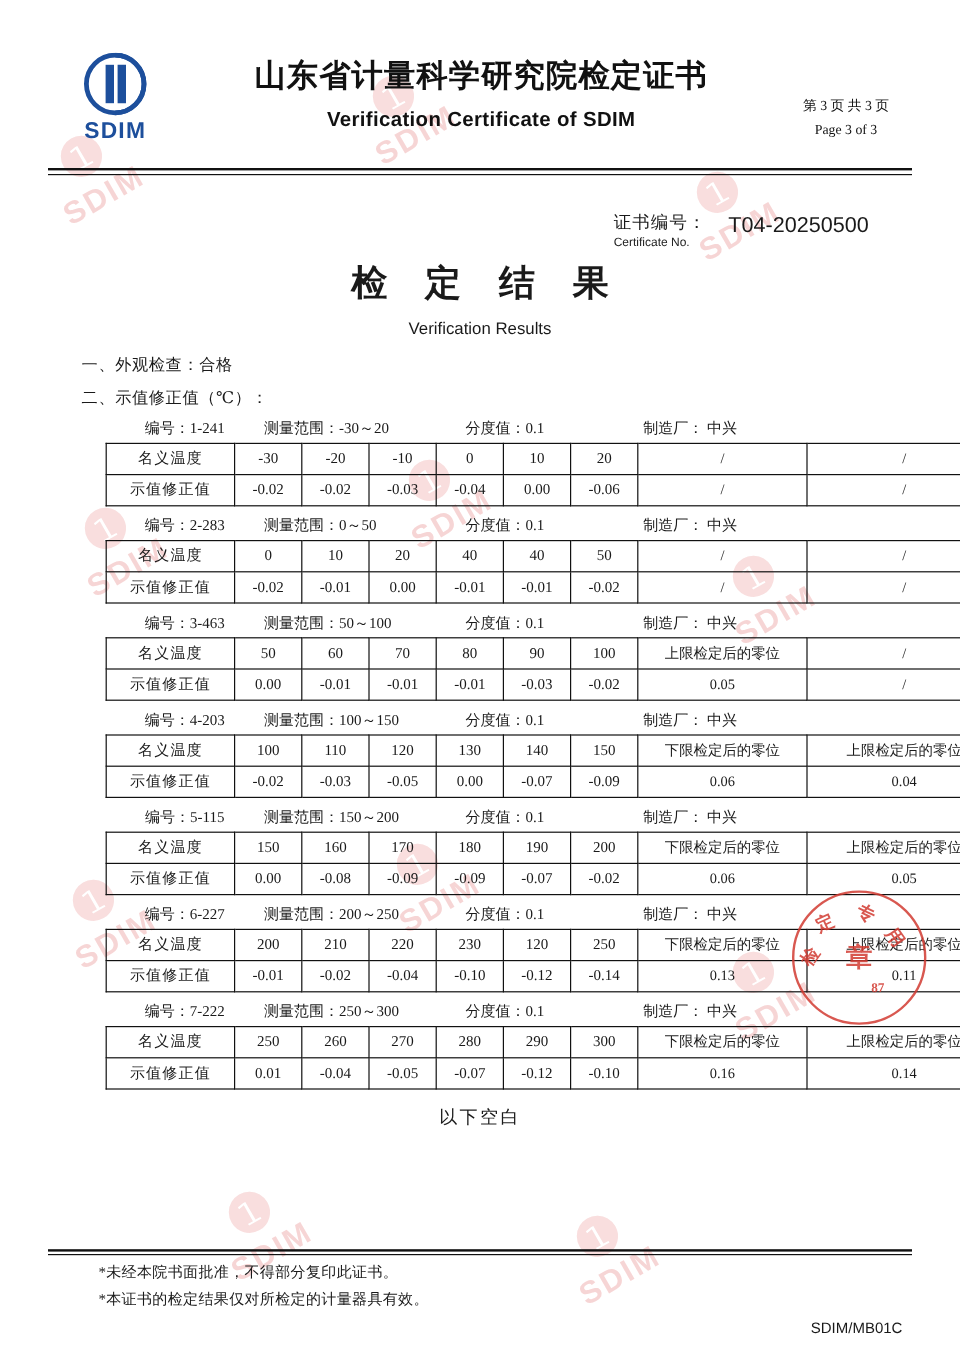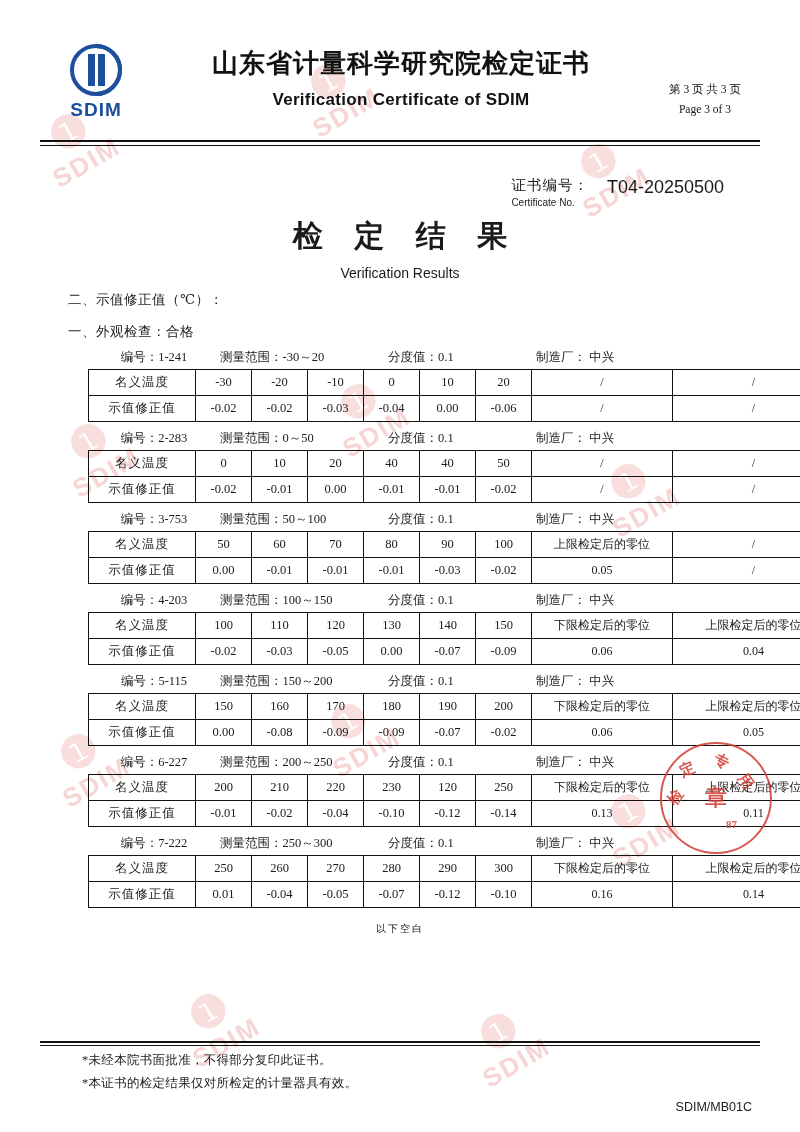--- a/index.html
+++ b/index.html
@@ -209,21 +209,21 @@
     margin-top: 13px;
     margin-left: 48px;
     font-size: 13px;
     line-height: 2.0;
   }
   .notes .n-first { letter-spacing: 1px; }
   .notes .n-item { margin-left: 28px; }
   .blank-line {
     text-align: center;
     margin-top: 14px;
-    font-size: 10px;
+    font-size: 15px;
     letter-spacing: 2px;
   }
 
   
   .footer-rules {
     position: absolute;
     left: 40px;
     right: 40px;
     bottom: 86px;
   }
@@ -328,22 +328,22 @@
       <div class="certno-label-en">Certificate No.</div>
     </div>
     <div class="certno-val">T04-20250500</div>
   </div>
 
   <div class="doc-title">
     <div class="doc-title-cn">检 定 结 果</div>
     <div class="doc-title-en">Verification Results</div>
   </div>
 
+  <div class="sec">一、外观检查：合格</div>
   <div class="sec sec2">二、示值修正值（℃）：</div>
-  <div class="sec">一、外观检查：合格</div>
 
   <div class="block">
     <div class="meta-row">
       <span class="m1">编号：1-241</span>
       <span class="m2">测量范围：-30～20</span>
       <span class="m3">分度值：0.1</span>
       <span class="m4">制造厂：  中兴</span>
     </div>
     <table class="data">
       <tbody>
@@ -403,21 +403,21 @@
         <td class="val">-0.02</td>
         <td class="note1">/</td>
         <td class="note2">/</td>
       </tr>
     </tbody>
       </table>
   </div>
 
   <div class="block">
     <div class="meta-row">
-      <span class="m1">编号：3-753</span>
+      <span class="m1">编号：3-463</span>
       <span class="m2">测量范围：50～100</span>
       <span class="m3">分度值：0.1</span>
       <span class="m4">制造厂：  中兴</span>
     </div>
     <table class="data">
       <tbody>
           <tr>
         <td class="rowhead">名义温度</td>
         <td class="val">50</td>
         <td class="val">60</td>

